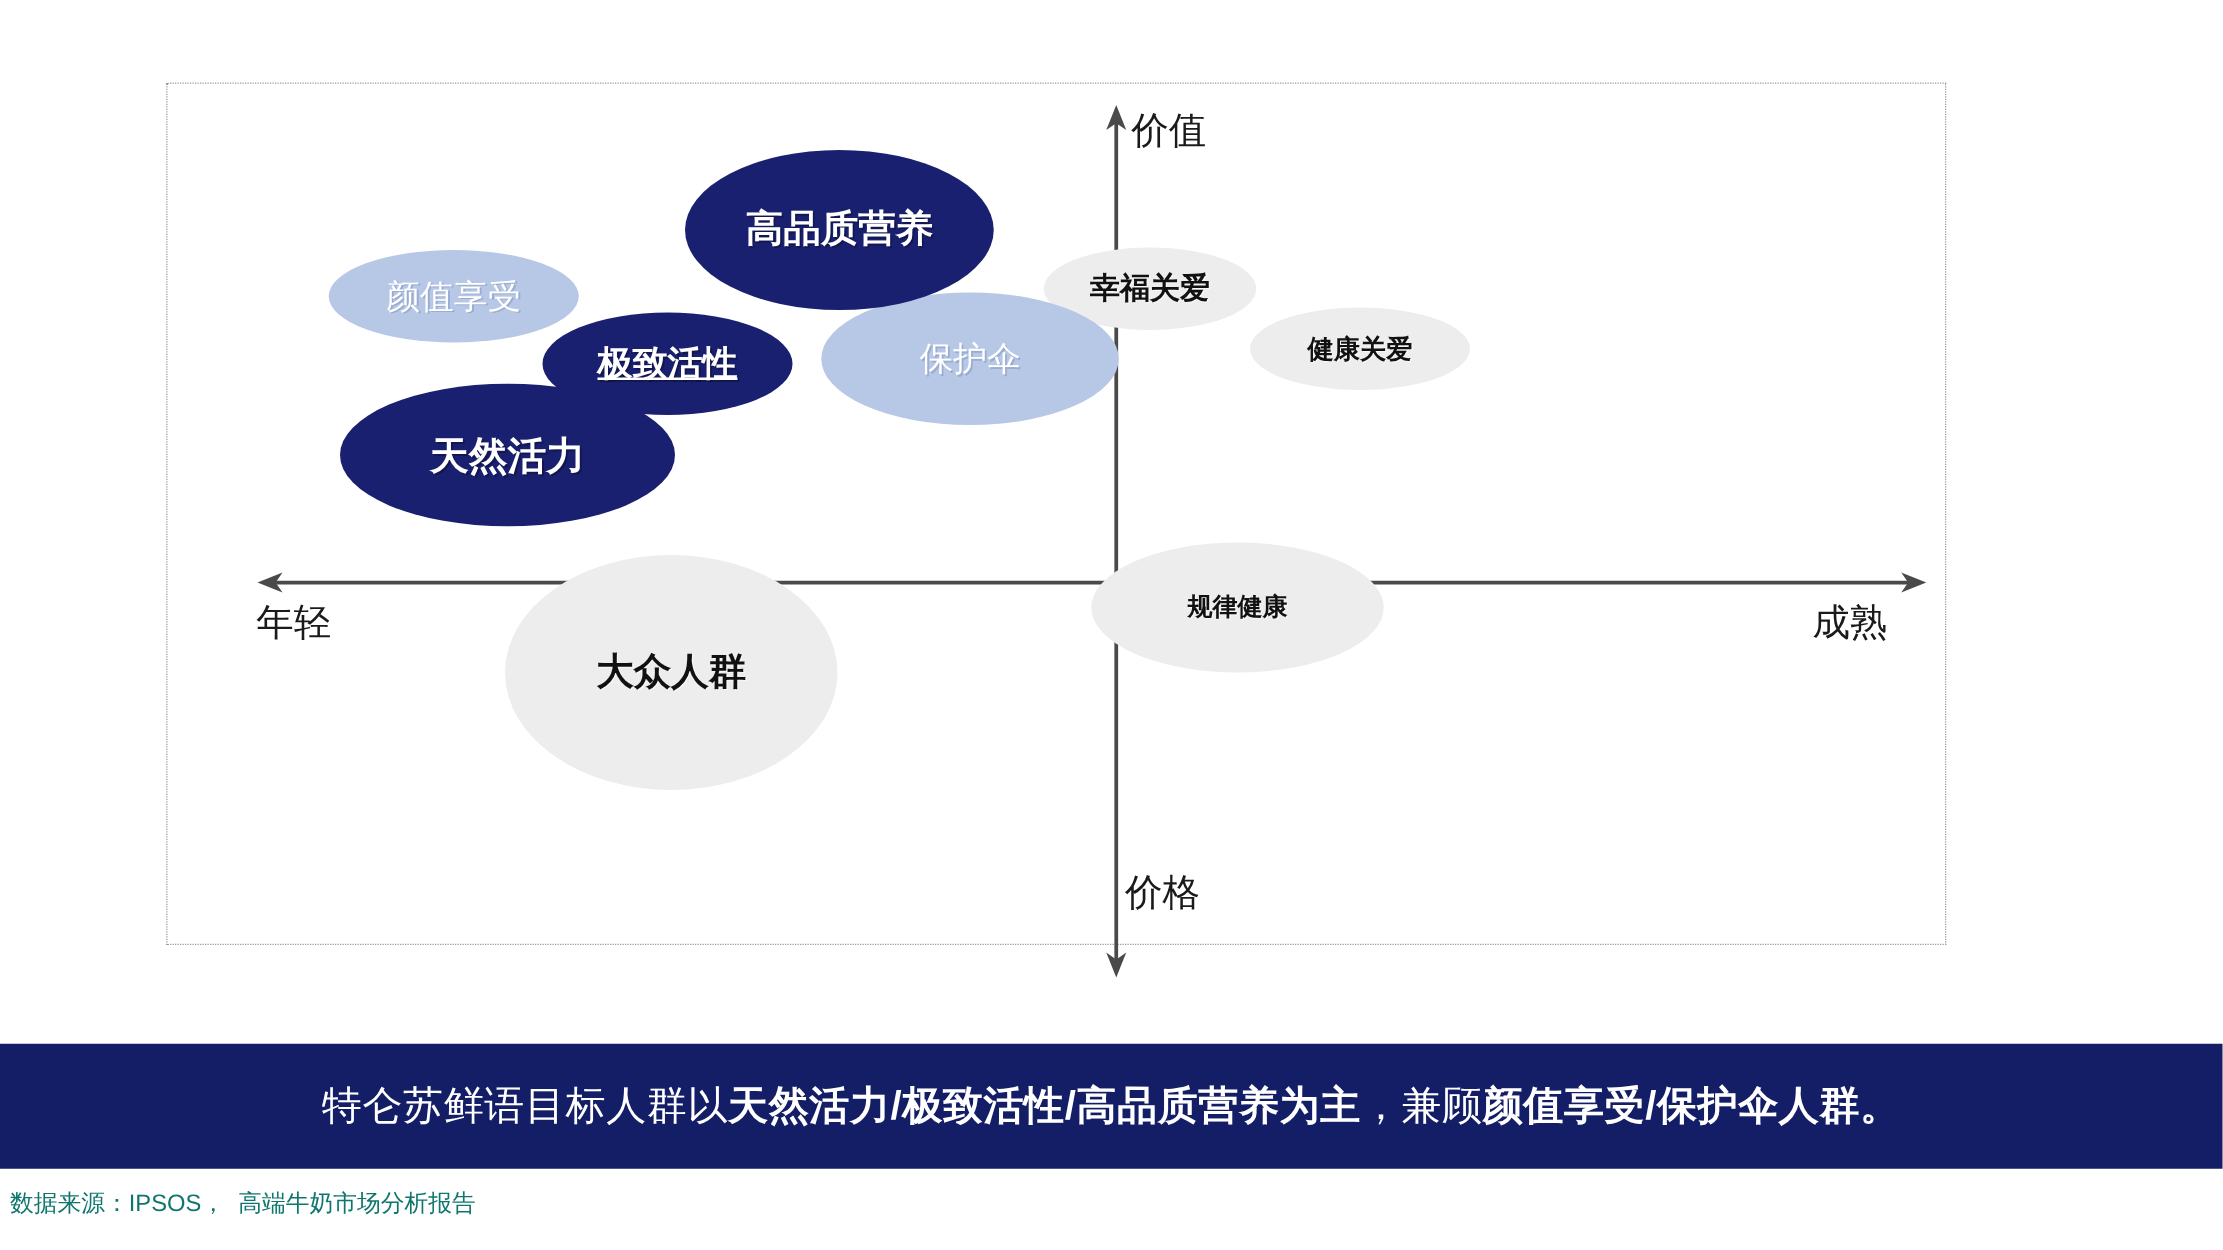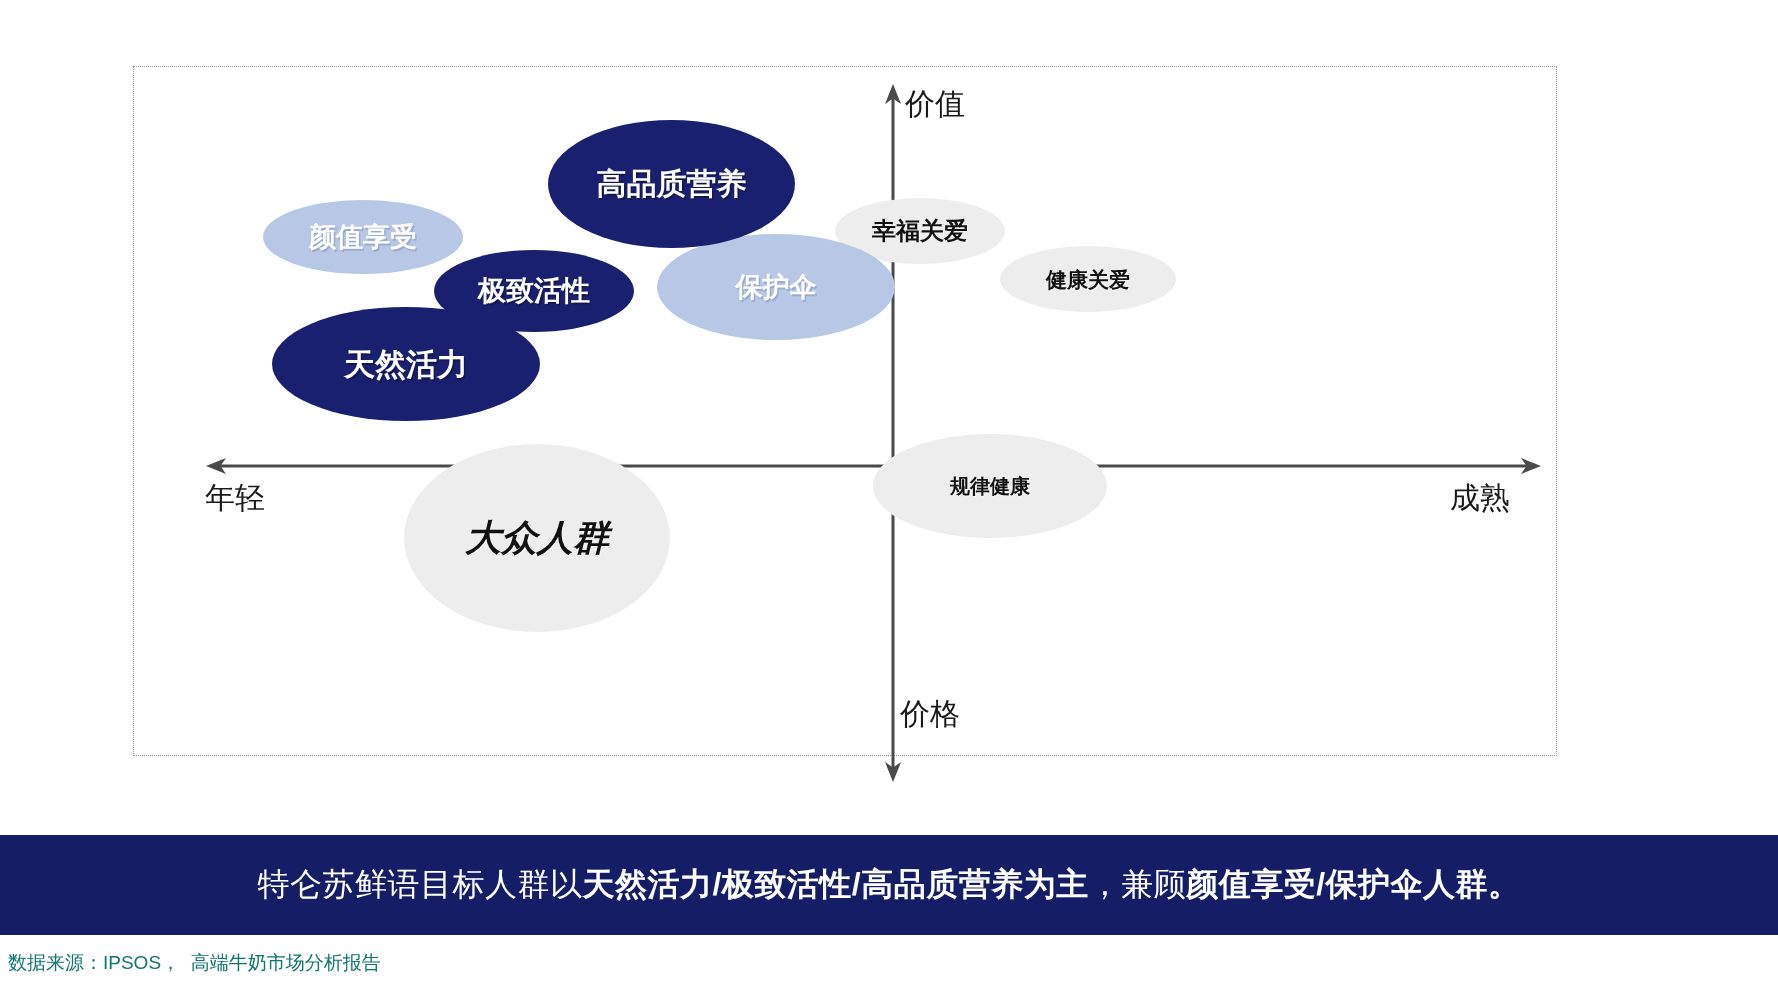--- a/index.html
+++ b/index.html
@@ -59,21 +59,21 @@
   }
   .b-dark{background:#1a2070;}
   .b-dark span{
     color:#ffffff;
     font-weight:bold;
     text-shadow:1.5px 1.5px 0 rgba(0,0,0,.28);
   }
   .b-light{background:#b7c7e6;}
   .b-light span{
     color:#ffffff;
-    font-weight:bold;
+    font-weight:normal;
     text-shadow:1.5px 1.5px 0 rgba(120,140,180,.45);
   }
   .b-grey{background:#ededed;}
   .b-grey span{
     color:#111111;
     font-weight:bold;
     text-shadow:1px 1px 0 rgba(255,255,255,.6);
   }
 
   
@@ -139,21 +139,21 @@
       </g>
     </svg>
   </div>
 
   <div class="axis-label" id="lbl-value">价值</div>
   <div class="axis-label" id="lbl-price">价格</div>
   <div class="axis-label" id="lbl-young">年轻</div>
   <div class="axis-label" id="lbl-mature">成熟</div>
 
   <div class="bubble b-grey" style="left:404px;top:444px;width:266px;height:188px;">
-    <span style="font-size:36px;font-style:italic;">大众人群</span>
+    <span style="font-size:30px;">大众人群</span>
   </div>
 
   <div class="bubble b-grey" style="left:873px;top:434px;width:234px;height:104px;">
     <span style="font-size:20px;">规律健康</span>
   </div>
 
   <div class="bubble b-grey" style="left:835px;top:198px;width:170px;height:66px;">
     <span style="font-size:24px;">幸福关爱</span>
   </div>
 
@@ -167,21 +167,21 @@
 
   <div class="bubble b-light" style="left:263px;top:200px;width:200px;height:74px;">
     <span style="font-size:27px;">颜值享受</span>
   </div>
 
   <div class="bubble b-dark" style="left:548px;top:120px;width:247px;height:128px;">
     <span style="font-size:30px;font-family:Liberation Serif, serif;">高品质营养</span>
   </div>
 
   <div class="bubble b-dark" style="left:434px;top:250px;width:200px;height:82px;">
-    <span style="font-size:28px;">极致活性</span>
+    <span style="font-size:28px;text-decoration:underline;">极致活性</span>
   </div>
 
   <div class="bubble b-dark" style="left:272px;top:307px;width:268px;height:114px;align-items:center;">
     <span style="font-size:31px;">天然活力</span>
   </div>
 
   <div class="banner">
     <div class="banner-text">
       <i>特仑苏鲜语目标人群以</i><b>天然活力/极致活性/高品质营养为主</b><i>，兼顾</i><b>颜值享受/保护伞人群。</b>
     </div>

